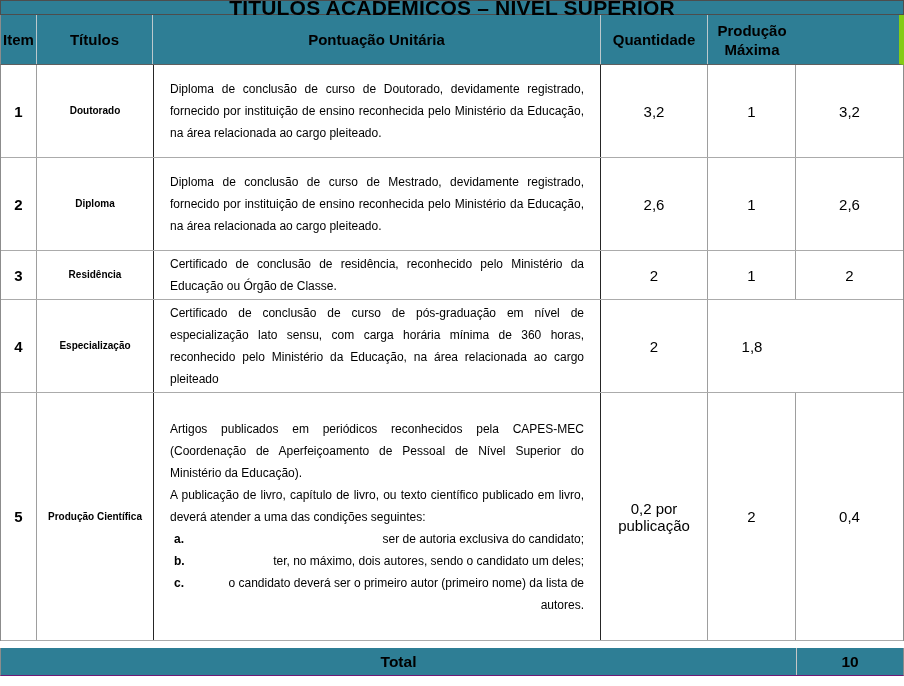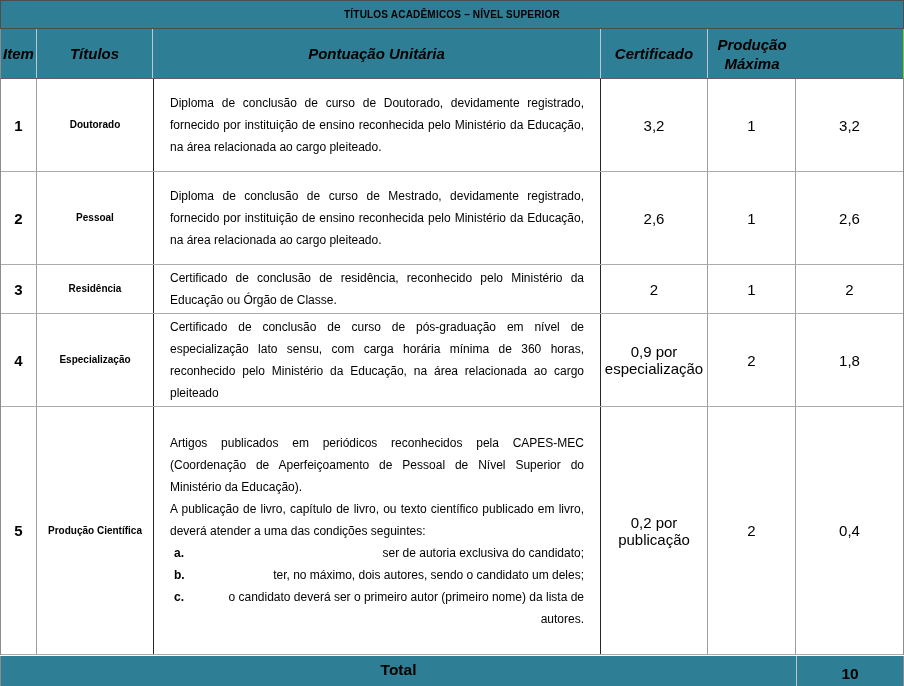--- a/index.html
+++ b/index.html
@@ -1,35 +1,34 @@
 <!DOCTYPE html>
 <html lang="pt" style="--teal: #2E7E95;"><head>
 <meta charset="utf-8">
 <style>
   html,body{margin:0;padding:0;background:#ffffff;}
   body{width:904px;height:686px;font-family:"Liberation Sans",sans-serif;color:#000;}
   .doc{width:904px;box-sizing:border-box;}
 
   
   .title-bar{
-    box-sizing:border-box;height:29px;background:var(--teal);
+    box-sizing:border-box;height:15px;background:var(--teal);
     border:1px solid #4d4d4d;
     display:flex;align-items:center;justify-content:center;
-    font-weight:bold;font-size:10px;letter-spacing:.2px;
+    font-weight:bold;font-size:21px;letter-spacing:.2px;
   }
 
   
   .grid{display:grid;grid-template-columns:36px 116px 448px 107px 88px auto;}
 
   
   .header-row{
     box-sizing:border-box;background:var(--teal);
-    border-left:1px solid #8c8c8c;border-right:1px solid #84cc16;
+    border-left:1px solid #8c8c8c;border-right:5px solid #84cc16;
     border-bottom:1px solid #5f5f5f;
-    font-style:italic;
   }
   .h-cell{
     box-sizing:border-box;min-height:49px;
     display:flex;align-items:center;justify-content:center;text-align:center;
     font-weight:bold;font-size:15px;line-height:19px;
     border-right:1px solid #bcc9cd;padding:2px;
   }
   .h-cell:last-child{border-right:none;}
 
   
@@ -53,66 +52,66 @@
     text-align:justify;font-size:12px;line-height:22px;padding:2px 16px;
   }
   .c-pm{border-right:none;}
   .comp-p{margin:0;text-align:justify;}
   .comp-li{display:flex;margin:0;text-align:left;}
   .li-marker{font-weight:bold;width:22px;flex:0 0 22px;padding-left:4px;box-sizing:border-box;}
   .li-text{flex:1;text-align:right;}
 
   
   .total-bar{
-    box-sizing:border-box;margin-top:1px;background:var(--teal);
+    box-sizing:border-box;margin-top:7px;background:var(--teal);
     border-left:1px solid #8c8c8c;border-right:1px solid #8c8c8c;
-    border-bottom:4px solid #701a75;
+    border-bottom:1px solid #701a75;
     display:grid;grid-template-columns:795px auto;
   }
   .total-label{
     box-sizing:border-box;height:27px;display:flex;align-items:center;justify-content:center;
     font-weight:bold;font-size:15.5px;
   }
   .total-value{
-    box-sizing:border-box;height:36px;display:flex;align-items:center;justify-content:center;
+    box-sizing:border-box;height:27px;display:flex;align-items:center;justify-content:center;
     font-weight:bold;font-size:15.5px;border-left:1px solid #c6c6c6;
   }
 </style>
 </head>
 <body>
 
 <div class="doc">
 
   <div class="title-bar">
     <span>TÍTULOS ACADÊMICOS – NÍVEL SUPERIOR</span>
   </div>
 
   <div class="grid header-row">
     <div class="h-cell">Item</div>
     <div class="h-cell">Títulos</div>
     <div class="h-cell">Pontuação Unitária</div>
-    <div class="h-cell">Certificado</div>
+    <div class="h-cell">Quantidade</div>
     <div class="h-cell">Produção Máxima</div>
   </div>
 
   <div class="rows" id="rows">
     <div class="grid row">
       <div class="cell c-item">1</div>
       <div class="cell c-titulo">Doutorado</div>
       <div class="cell c-comp">
           <div class="comp-p">Diploma de conclusão de curso de Doutorado, devidamente registrado, fornecido por instituição de ensino reconhecida pelo Ministério da Educação, na área relacionada ao cargo pleiteado.</div>
         </div>
       <div class="cell c-pu">3,2</div>
       <div class="cell c-qt">1</div>
       <div class="cell c-pm">3,2</div>
     </div>
 
     <div class="grid row">
       <div class="cell c-item">2</div>
-      <div class="cell c-titulo">Pessoal</div>
+      <div class="cell c-titulo">Diploma</div>
       <div class="cell c-comp">
           <div class="comp-p">Diploma de conclusão de curso de Mestrado, devidamente registrado, fornecido por instituição de ensino reconhecida pelo Ministério da Educação, na área relacionada ao cargo pleiteado.</div>
         </div>
       <div class="cell c-pu">2,6</div>
       <div class="cell c-qt">1</div>
       <div class="cell c-pm">2,6</div>
     </div>
 
     <div class="grid row">
       <div class="cell c-item">3</div>
@@ -124,21 +123,20 @@
       <div class="cell c-qt">1</div>
       <div class="cell c-pm">2</div>
     </div>
 
     <div class="grid row">
       <div class="cell c-item">4</div>
       <div class="cell c-titulo">Especialização</div>
       <div class="cell c-comp">
           <div class="comp-p">Certificado de conclusão de curso de pós-graduação em nível de especialização lato sensu, com carga horária mínima de 360 horas, reconhecido pelo Ministério da Educação, na área relacionada ao cargo pleiteado</div>
         </div>
-      <div class="cell c-pu">0,9 por especialização</div>
       <div class="cell c-qt">2</div>
       <div class="cell c-pm">1,8</div>
     </div>
 
     <div class="grid row">
       <div class="cell c-item">5</div>
       <div class="cell c-titulo">Produção Científica</div>
       <div class="cell c-comp">
           <div class="comp-p">Artigos publicados em periódicos reconhecidos pela CAPES-MEC (Coordenação de Aperfeiçoamento de Pessoal de Nível Superior do Ministério da Educação).</div>
           <div class="comp-p">A publicação de livro, capítulo de livro, ou texto científico publicado em livro, deverá atender a uma das condições seguintes:</div>

